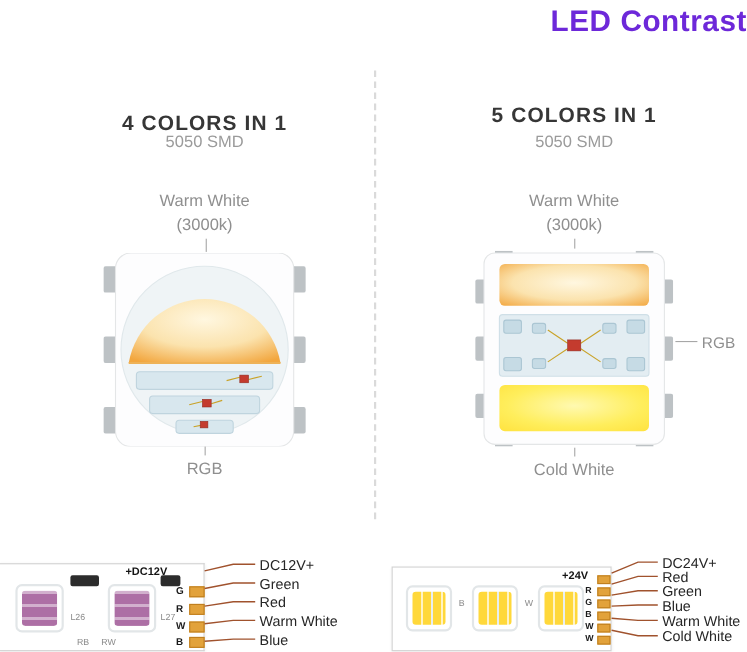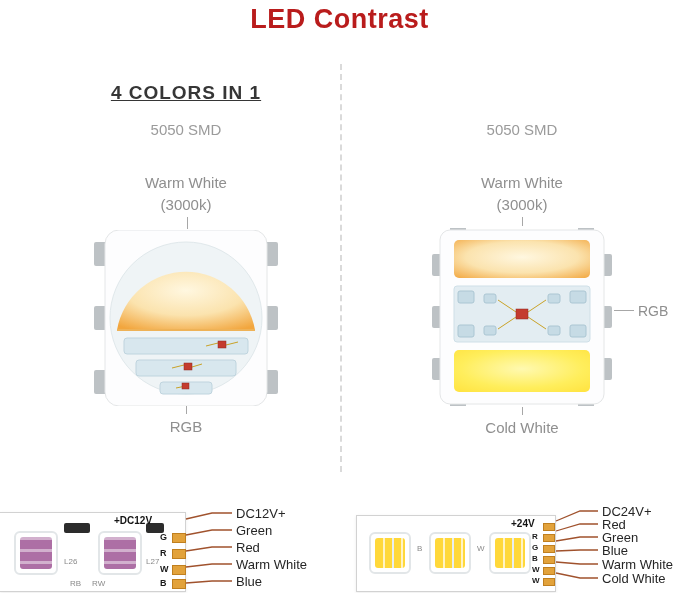--- a/index.html
+++ b/index.html
@@ -1,21 +1,21 @@
 <!DOCTYPE html>
 <html><head>
 <meta charset="utf-8">
 <style>
   * { margin:0; padding:0; box-sizing:border-box; }
   html,body { background:#ffffff; }
   body { font-family:"Liberation Sans", sans-serif; }
   .canvas { position:relative; width:679px; height:593px; background:#fff; overflow:hidden; }
 
-  .title { position:absolute; top:4px; left:0; width:679px; text-align:center;
-           font-size:27px; font-weight:700; color:#b91c1c; letter-spacing:.5px; }
+  .title { position:absolute; top:4px; left:0; width:679px; text-align:right;
+           font-size:27px; font-weight:700; color:#6d28d9; letter-spacing:.5px; }
 
   .divider { position:absolute; left:340px; top:64px; height:408px;
              border-left:2px dashed #dadada; }
 
   .col-heading { position:absolute; width:260px; text-align:center;
                  font-size:19px; font-weight:600; color:#363636; letter-spacing:1px; }
   .col-sub { position:absolute; width:260px; text-align:center;
              font-size:15px; color:#9b9b9b; }
 
   .callout { position:absolute; width:200px; text-align:center;
@@ -58,21 +58,21 @@
   .wire-label { position:absolute; font-size:13px; color:#262626; white-space:nowrap; }
 </style>
 </head>
 <body>
 
 <div class="canvas">
 
   <div class="title">LED Contrast</div>
   <div class="divider"></div>
 
-  <div class="col-heading" style="left:56px; top:82px;text-decoration:underline;">4 COLORS IN 1</div>
+  <div class="col-heading" style="left:56px; top:102px;">4 COLORS IN 1</div>
   <div class="col-sub" style="left:56px; top:121px;">5050 SMD</div>
 
   <div class="callout" style="left:86px; top:172px;">
     <div>Warm White</div>
     <div>(3000k)</div>
   </div>
   <div class="vline" style="left:187px; top:217px; height:12px;"></div>
 
   <svg class="chip" style="left:94px; top:230px;" width="184" height="176" viewBox="0 0 184 176">
     <defs>
@@ -109,20 +109,21 @@
     <g fill="#c43b2e" stroke="#8f2b20" stroke-width="0.5">
       <rect x="124" y="111" width="8" height="7"></rect>
       <rect x="90" y="133" width="8" height="7"></rect>
       <rect x="88" y="153" width="7" height="6"></rect>
     </g>
   </svg>
 
   <div class="vline" style="left:186px; top:406px; height:8px;"></div>
   <div class="callout" style="left:86px; top:416px;">RGB</div>
 
+  <div class="col-heading" style="left:392px; top:95px;">5 COLORS IN 1</div>
   <div class="col-sub" style="left:392px; top:121px;">5050 SMD</div>
 
   <div class="callout" style="left:422px; top:172px;">
     <div>Warm White</div>
     <div>(3000k)</div>
   </div>
   <div class="vline" style="left:522px; top:217px; height:9px;"></div>
 
   <svg class="chip" style="left:432px; top:228px;" width="180" height="178" viewBox="0 0 180 178">
     <defs>

